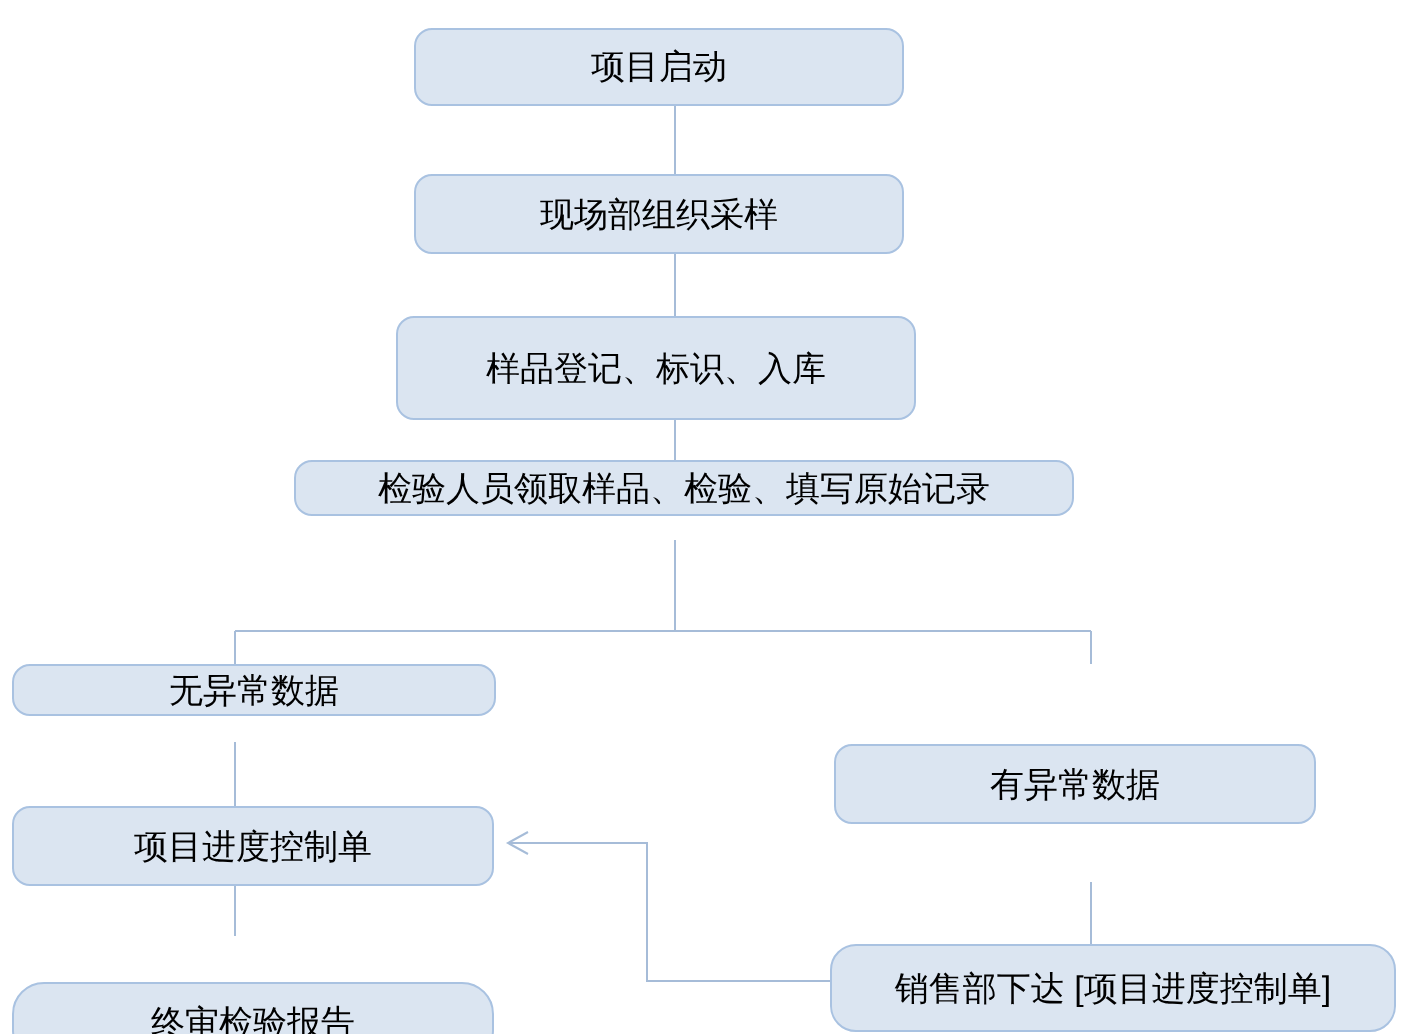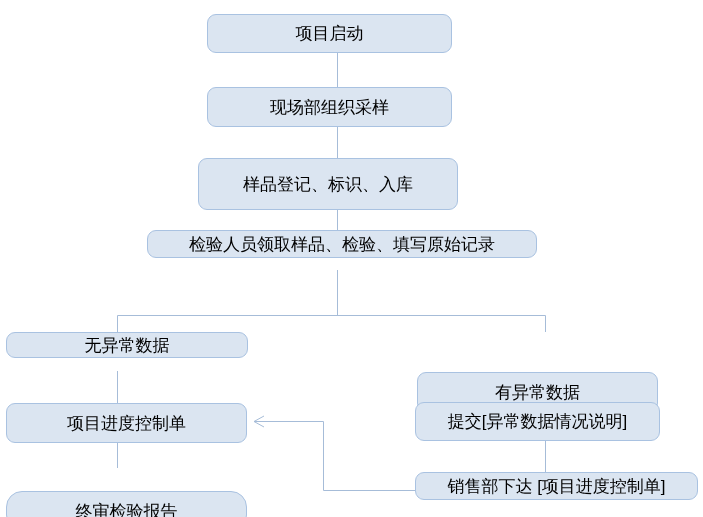--- a/index.html
+++ b/index.html
@@ -76,19 +76,18 @@
   <div class="node" style="left:198px; top:158px; width:260px; height:52px;">样品登记、标识、入库</div>
 
   <div class="node" style="left:147px; top:230px; width:390px; height:28px;">检验人员领取样品、检验、填写原始记录</div>
 
   <div class="node" style="left:6px;   top:332px; width:242px; height:26px;">无异常数据</div>
 
   <div class="node" style="left:417px; top:332px; width:241px; height:40px;margin-top:40px;">有异常数据</div>
 
   <div class="node" style="left:6px;   top:403px; width:241px; height:40px;">项目进度控制单</div>
 
-  <div class="node" style="left:415px; top:402px; width:245px; height:39px;">提交[异常数据情况说明]</div>
 
   <div class="node" style="left:6px;   top:491px; width:241px; height:40px;border-radius:16px;">终审检验报告</div>
 
-  <div class="node" style="left:415px; top:472px; width:283px; height:28px;">销售部下达 [项目进度控制单]</div>
+  <div class="node" style="left:415px; top:472px; width:283px; height:44px;border-radius:13px;">销售部下达 [项目进度控制单]</div>
 
 </div>
 
 </body></html>

